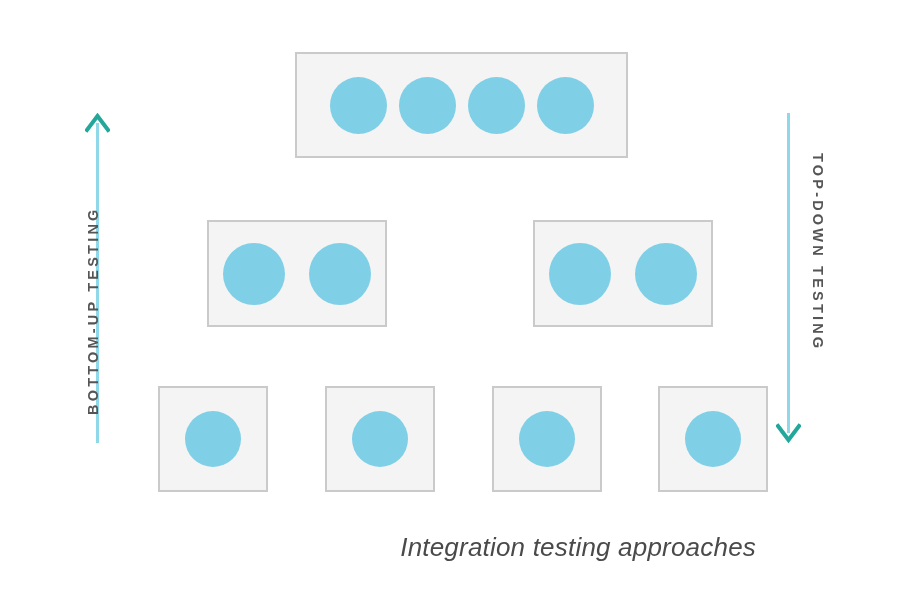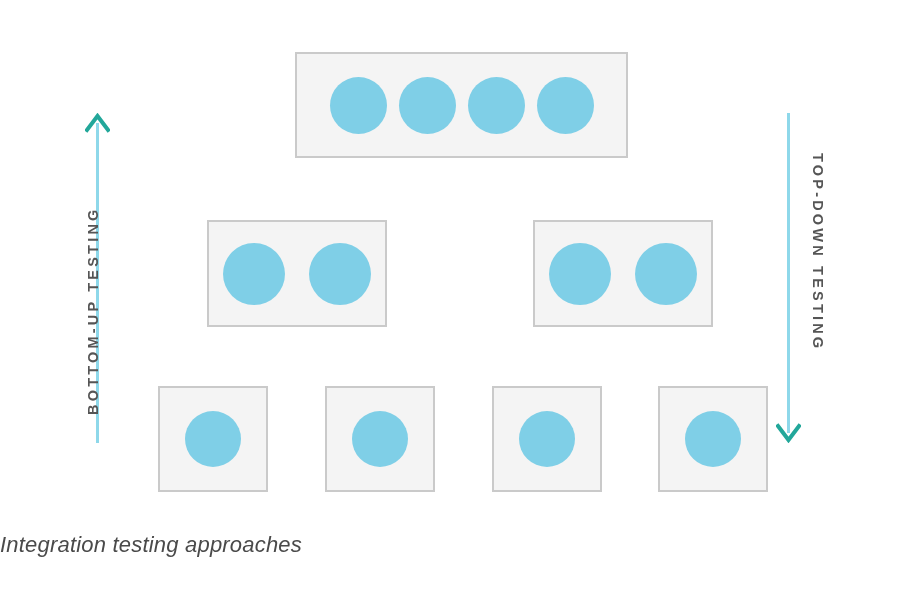--- a/index.html
+++ b/index.html
@@ -76,22 +76,22 @@
   .axis-label.down {
     transform: rotate(90deg);
     transform-origin: left top;
   }
 
   
   .caption {
     position: absolute;
     left: 0;
     width: 756px;
-    text-align: left;
-    font-size: 22px;
+    text-align: right;
+    font-size: 26px;
     font-style: italic;
     color: #4a4a4a;
     letter-spacing: 0.2px;
   }
 </style>
 </head>
 <body>
 
 <div id="diagram" style="background: rgb(255, 255, 255);">
 

